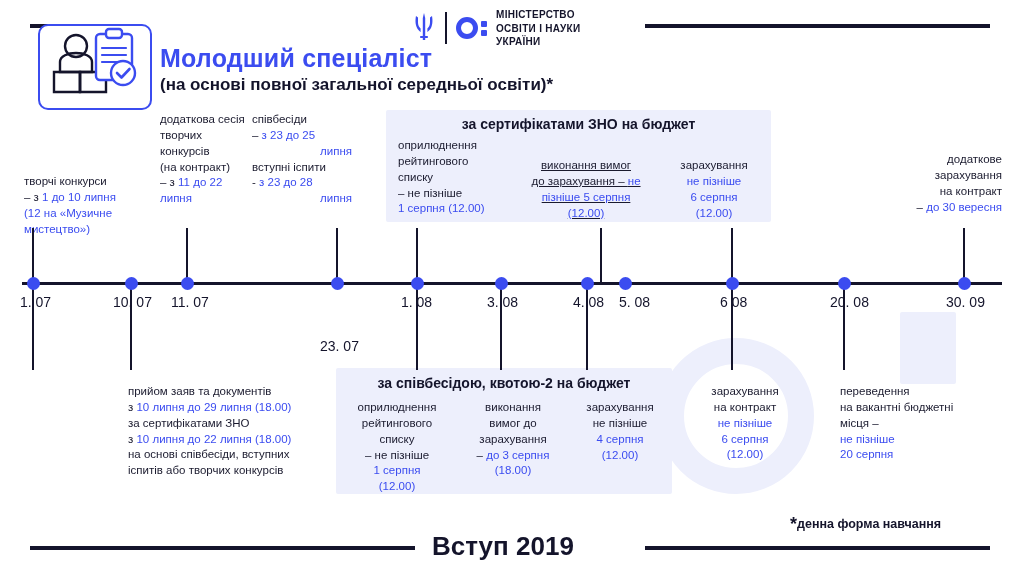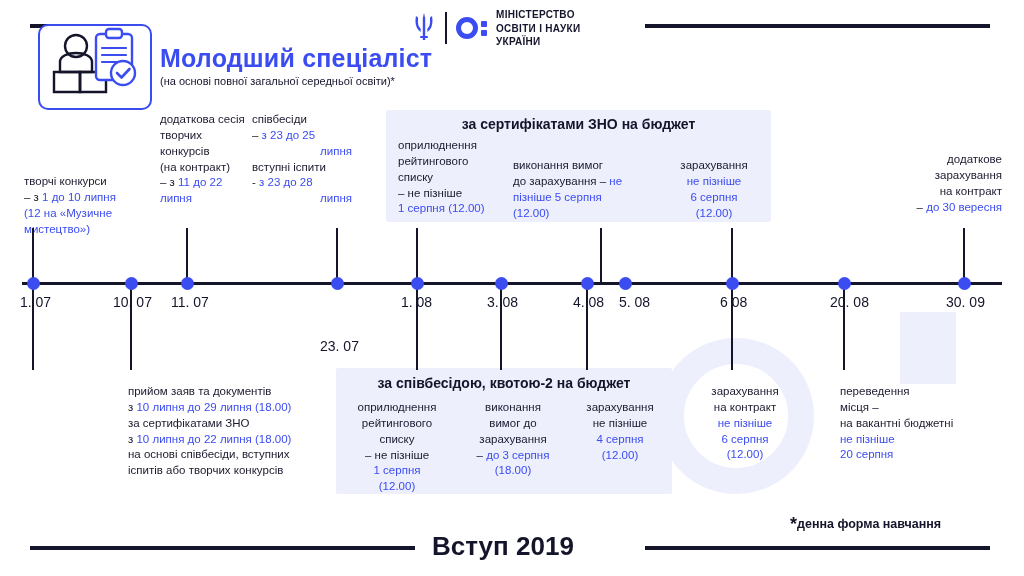--- a/index.html
+++ b/index.html
@@ -52,21 +52,21 @@
     letter-spacing: .3px; color: #14142b; text-transform: uppercase;
   }
 
   .title-main {
     position: absolute; left: 160px; top: 44px;
     font-size: 25px; font-weight: bold; color: #3b4cf0;
     letter-spacing: .2px;
   }
   .title-sub {
     position: absolute; left: 160px; top: 75px;
-    font-size: 11px; font-weight: normal; color: #14142b;
+    font-size: 17px; font-weight: bold; color: #14142b;
   }
 
   
   .illus {
     position: absolute; left: 38px; top: 24px;
     width: 110px; height: 82px;
     border: 2px solid #3b4cf0; border-radius: 10px;
     background: #fff;
   }
 
@@ -197,21 +197,21 @@
   <div class="panel-head" style="left:386px; top:116px; width:385px; text-align:center;">за сертифікатами ЗНО на бюджет</div>
 
   <div class="blk" style="left:398px; top:138px; width:110px; text-align:left;">
     <div>оприлюднення</div>
     <div>рейтингового</div>
     <div>списку</div>
     <div>– не пізніше</div>
     <div class="accent">1 серпня (12.00)</div>
   </div>
 
-  <div class="blk" style="left:513px; top:158px; width:146px; ">
+  <div class="blk" style="left:513px; top:158px; width:146px; text-align:center;text-decoration:underline;">
     <div>виконання вимог</div>
     <div><span>до зарахування – </span><span class="accent">не</span></div>
     <div class="accent">пізніше 5 серпня</div>
     <div class="accent">(12.00)</div>
   </div>
 
   <div class="blk" style="left:662px; top:158px; width:104px; text-align:center;">
     <div>зарахування</div>
     <div class="accent">не пізніше</div>
     <div class="accent">6 серпня</div>
@@ -306,22 +306,22 @@
   <div class="blk" style="left:686px; top:384px; width:118px; text-align:center;">
     <div>зарахування</div>
     <div>на контракт</div>
     <div class="accent">не пізніше</div>
     <div class="accent">6 серпня</div>
     <div class="accent">(12.00)</div>
   </div>
 
   <div class="blk" style="left:840px; top:384px; width:160px;">
     <div>переведення</div>
+    <div>на вакантні бюджетні</div>
     <div>місця –</div>
-    <div>на вакантні бюджетні</div>
     <div class="accent">не пізніше</div>
     <div class="accent">20 серпня</div>
   </div>
 
   <div class="footnote"><span class="star">*</span><span>денна форма навчання</span></div>
   <div class="ftr-rule left"></div>
   <div class="ftr-rule right"></div>
   <div class="ftr-title">Вступ 2019</div>
 
 </div>

